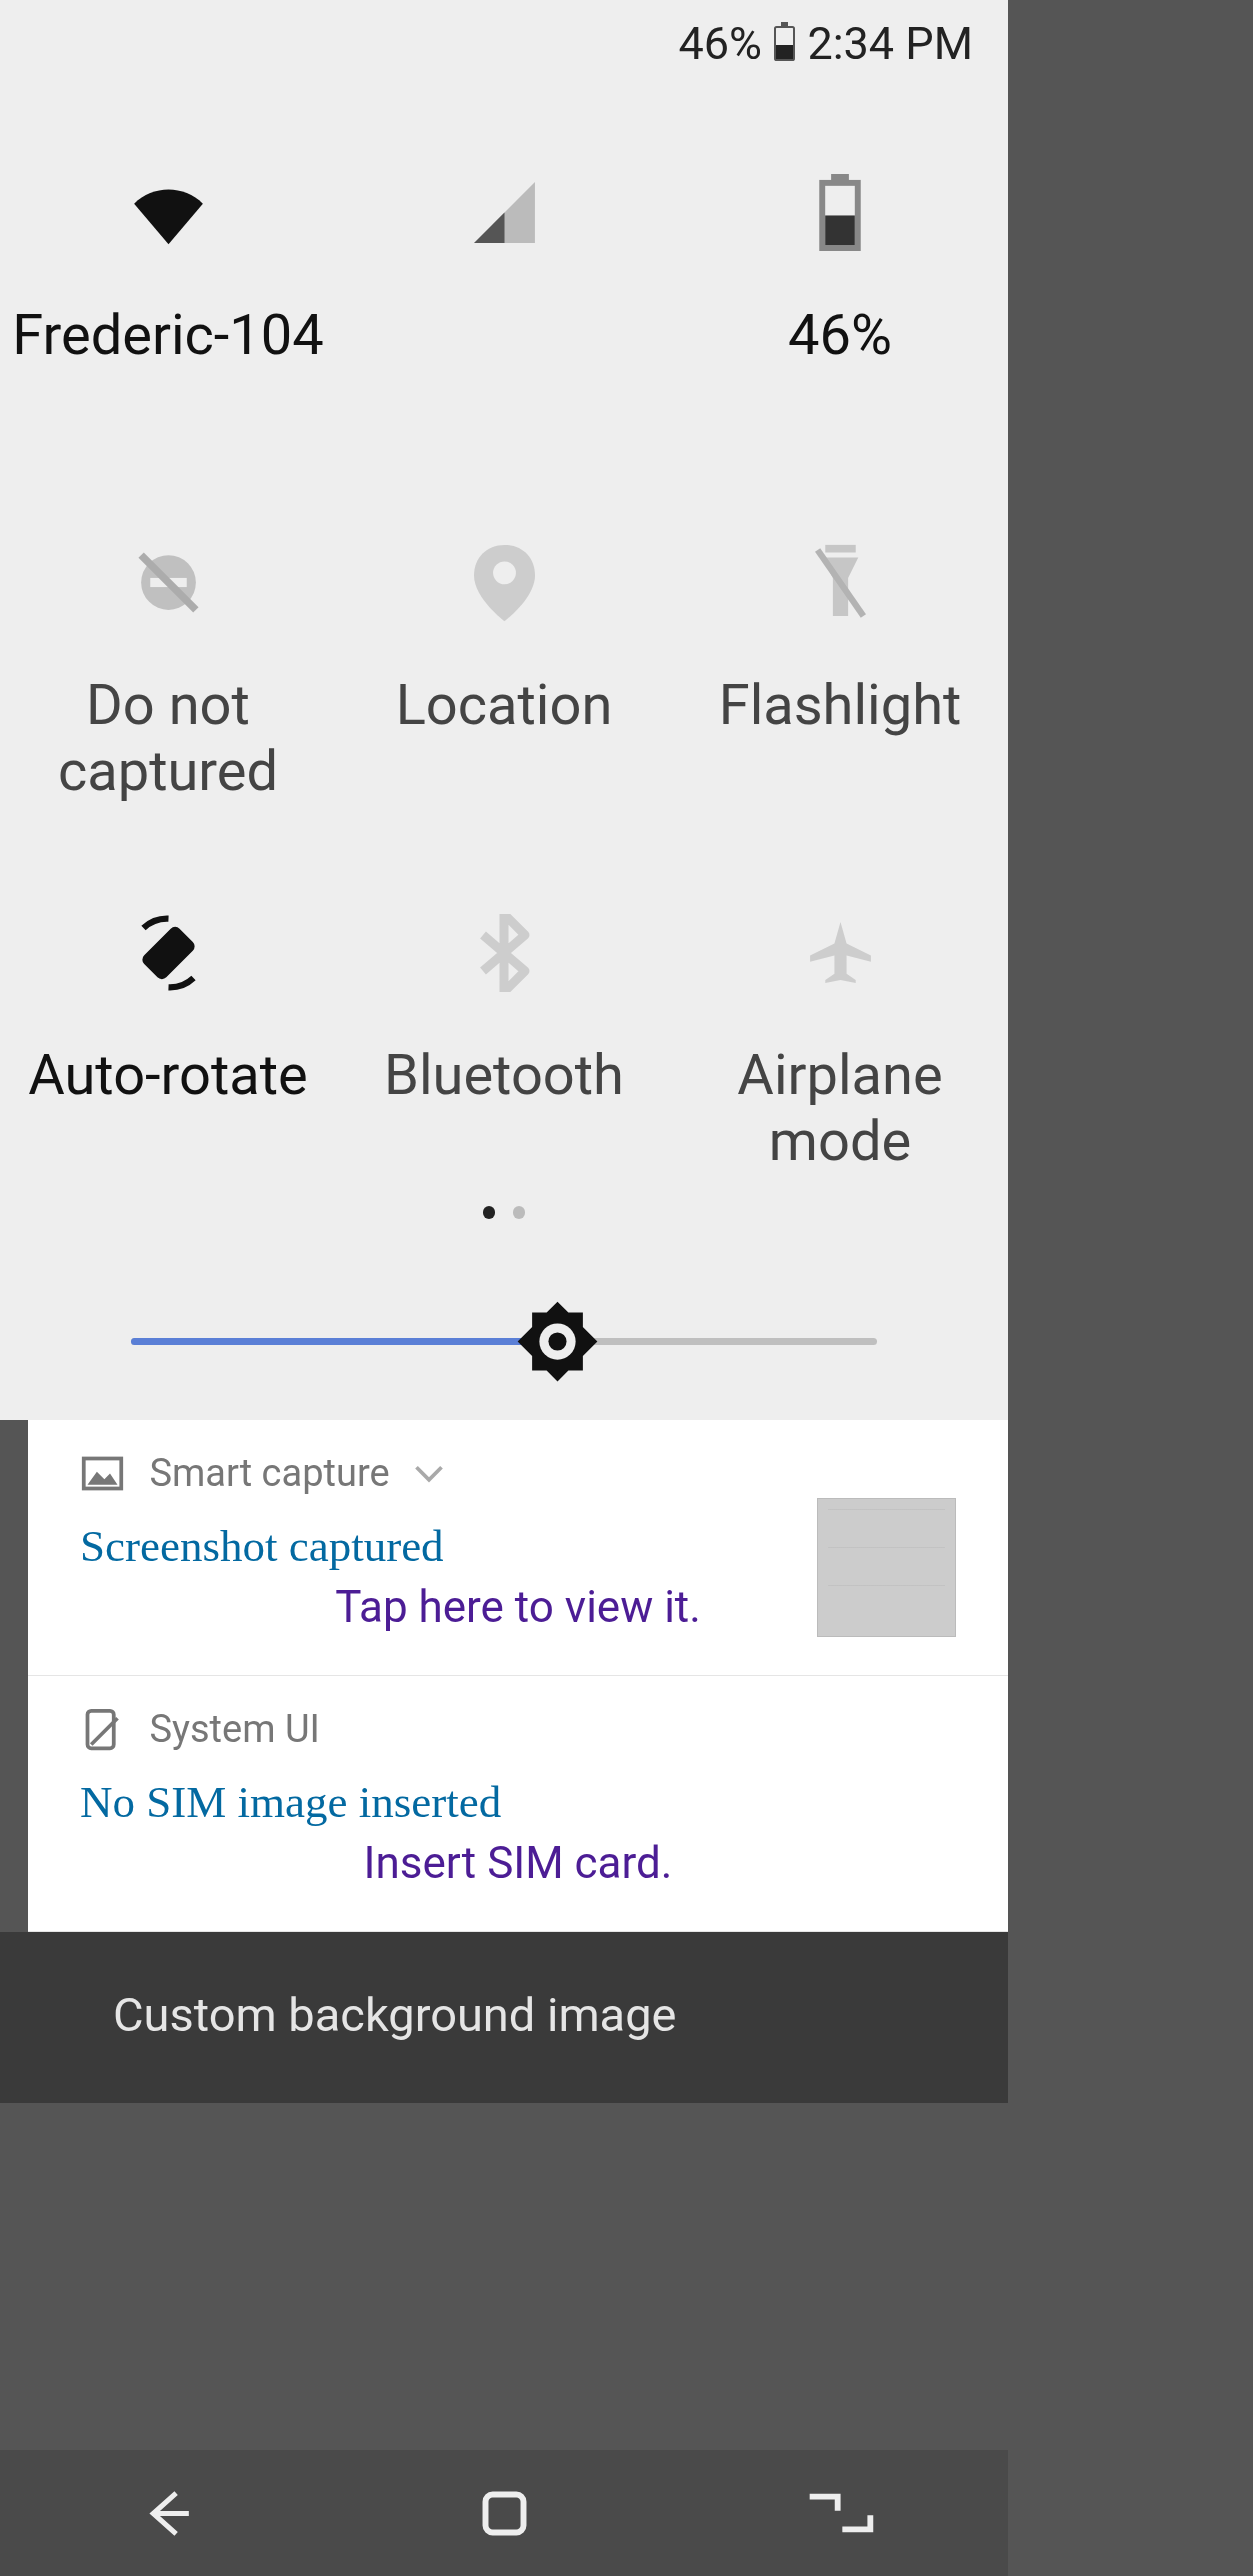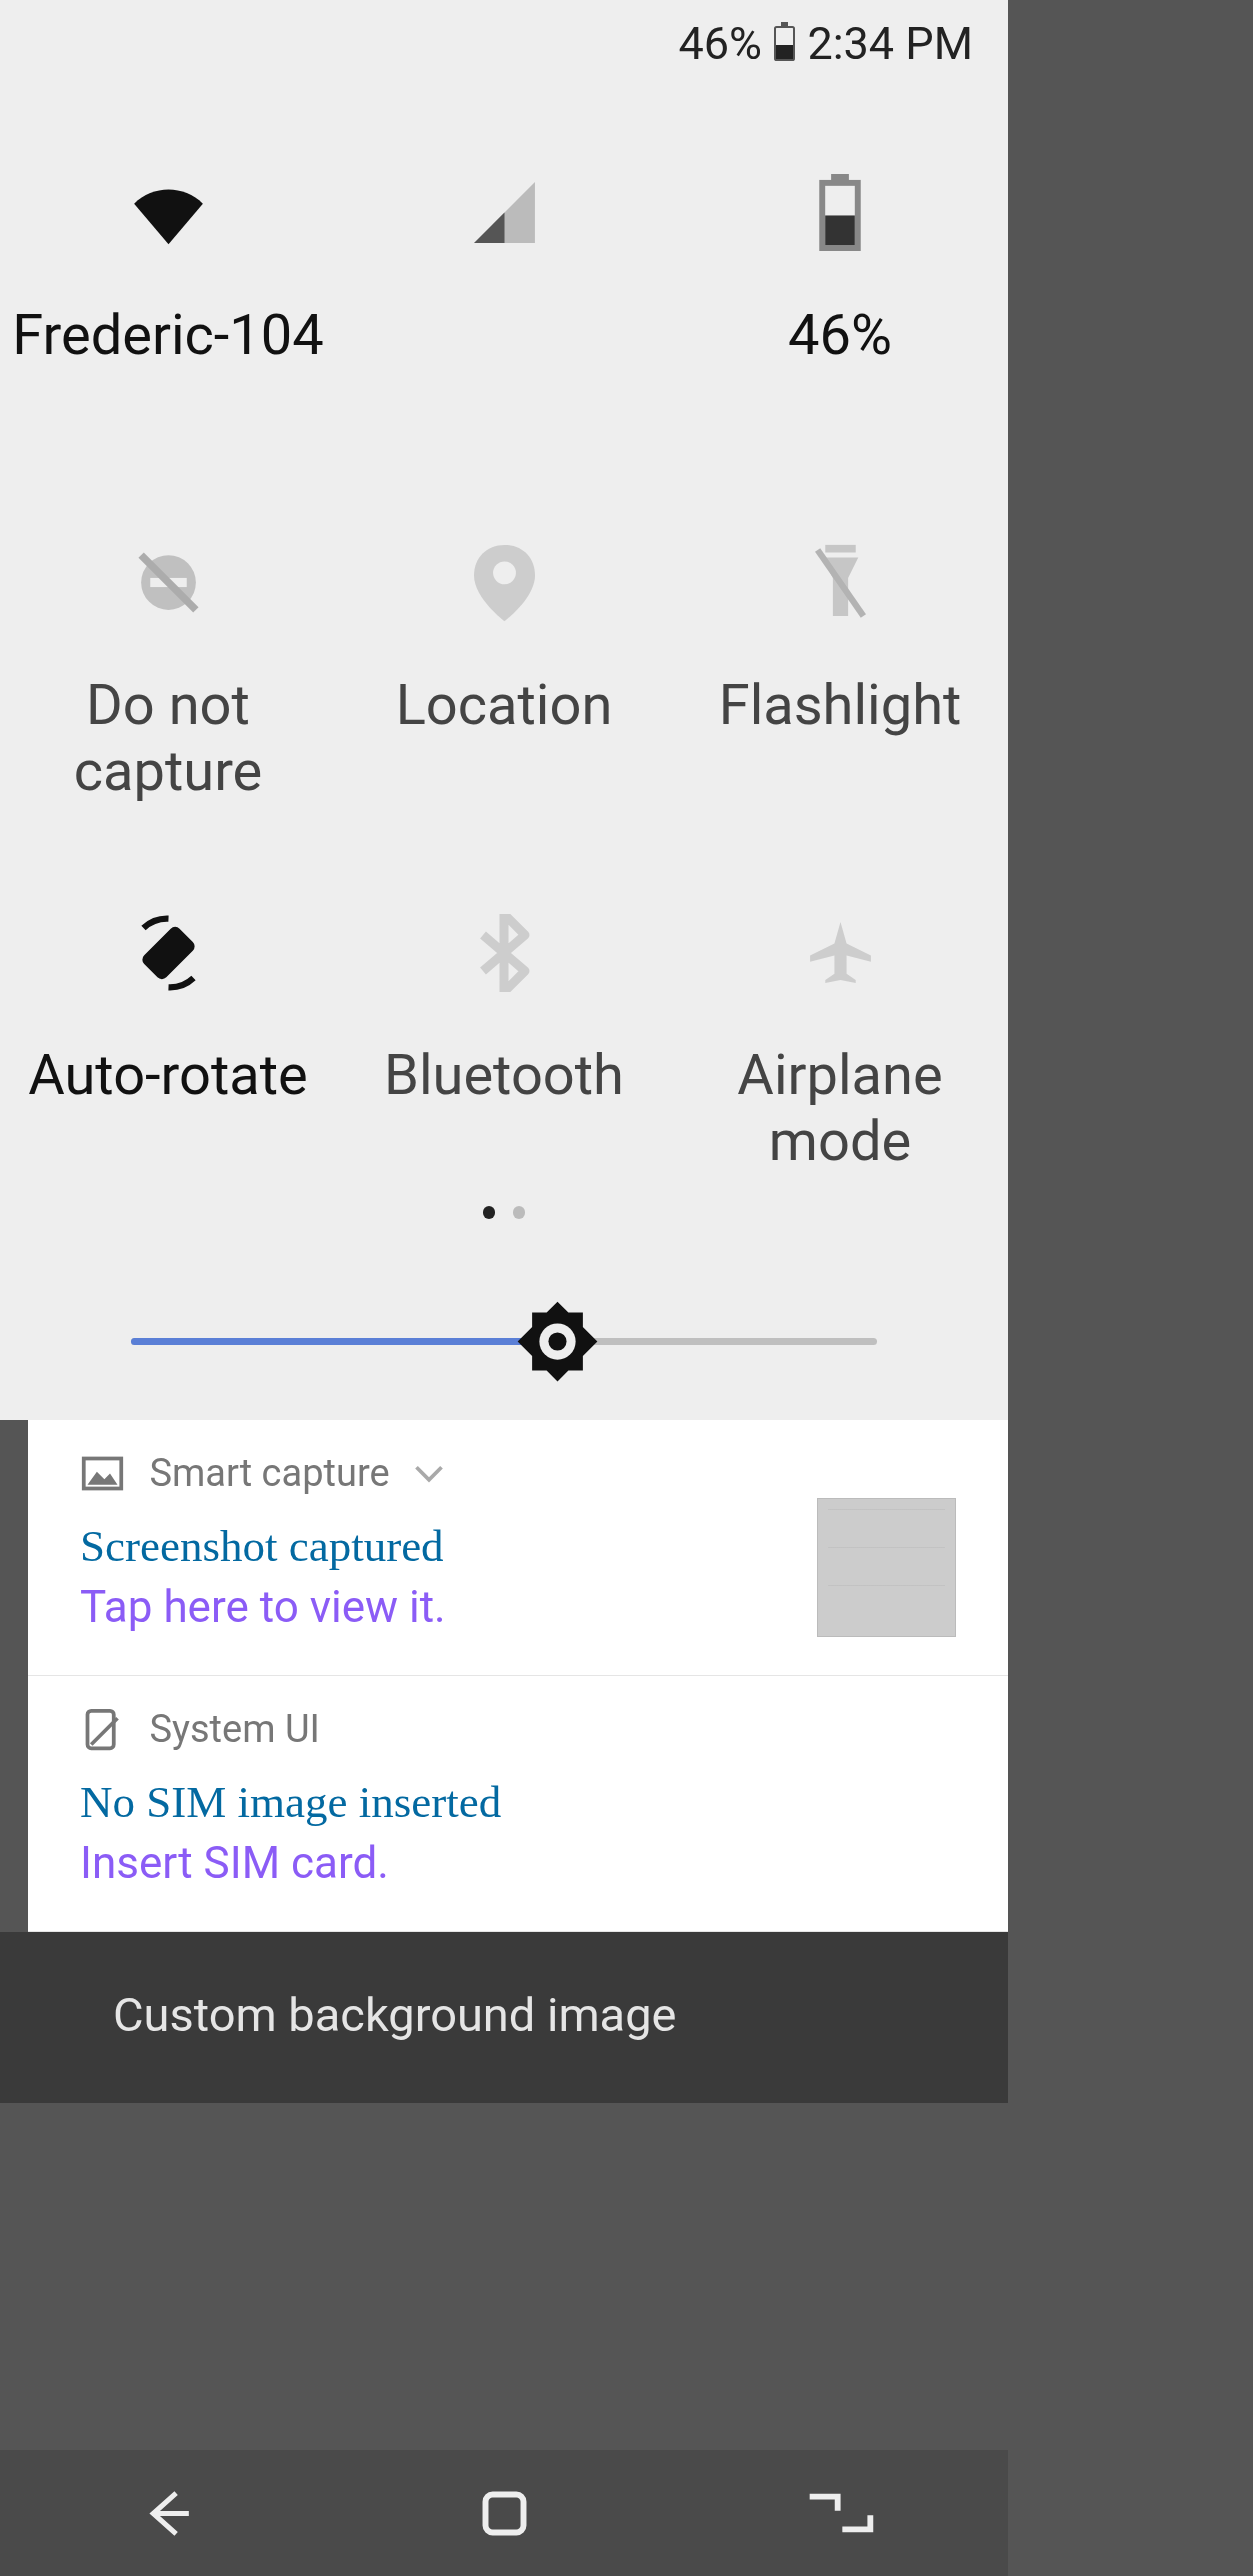--- a/index.html
+++ b/index.html
@@ -32,21 +32,21 @@
   .footer-row { display:flex; align-items:center; padding:35px 61px; border-top:0.9px solid #ddd; gap:87px; }
   .footer-row .date { font-size:49px; color:#222; flex:1; }
   .footer-row .fbtn { width:63px; height:63px; display:flex; align-items:center; justify-content:center; cursor:pointer; }
 
   .notifications { background:#fff;margin-left:28px; }
   .notif { border-bottom:0.9px solid #e5e5e5; padding:31px 52px 42px; position:relative; }
   .notif-header { display:flex; align-items:center; gap:24.4px; margin-bottom:24.4px; }
   .notif-header .app { font-size:38px; color:#777; }
   .notif-header svg.expand { opacity:0.5; }
   .notif-title { font-size:45px; color:#0369a1; margin-bottom:8.7px;font-family:Liberation Serif, serif; }
-  .notif-sub { font-size:44px; color:#8b5cf6; }
+  .notif-sub { font-size:44px; color:#4c1d95;text-align:center; }
   .thumb-preview { position:absolute; right:52px; top:78px; width:139px; height:139px; background:#ccc; border:0.9px solid #bbb; }
   .thumb-preview::before { content:""; position:absolute; inset:10.4px; background:
       linear-gradient(#bbb,#bbb) 0 0/100% 0.9px no-repeat,
       linear-gradient(#bbb,#bbb) 0 33%/100% 0.9px no-repeat,
       linear-gradient(#bbb,#bbb) 0 66%/100% 0.9px no-repeat; opacity:0.6; }
 
   .dim-row { background:rgba(50,50,50,0.75); color:#e5e5e5; font-size:47px; padding:55px 113px 61px; }
 
   .navbar { position:absolute; bottom:0; left:0; right:0; height:126px; background:#4a4a4a; display:flex; justify-content:space-around; align-items:center; }
   .navbtn { width:104px; height:78px; display:flex; align-items:center; justify-content:center; cursor:pointer; }
@@ -99,21 +99,21 @@
       </div>
 
       <div class="tile inactive">
         <span class="icon">
           <svg width="73" height="73" viewBox="0 0 24 24">
               <circle cx="12" cy="12" r="9" fill="#777"></circle>
               <rect x="6" y="10.5" width="12" height="3" fill="#eee"></rect>
               <line x1="3" y1="3" x2="21" y2="21" stroke="#444" stroke-width="2.5"></line>
             </svg>
         </span>
-        <span class="label">Do not capture</span>
+        <span class="label">Do not captured</span>
       </div>
 
       <div class="tile inactive">
         <span class="icon">
           <svg width="61" height="78" viewBox="0 0 24 30">
               <path d="M12 0 C5 0 0 5 0 12 C0 21 12 30 12 30 C12 30 24 21 24 12 C24 5 19 0 12 0 Z" fill="#999"></path>
               <circle cx="12" cy="11" r="4.5" fill="#eee"></circle>
             </svg>
         </span>
         <span class="label">Location</span>

